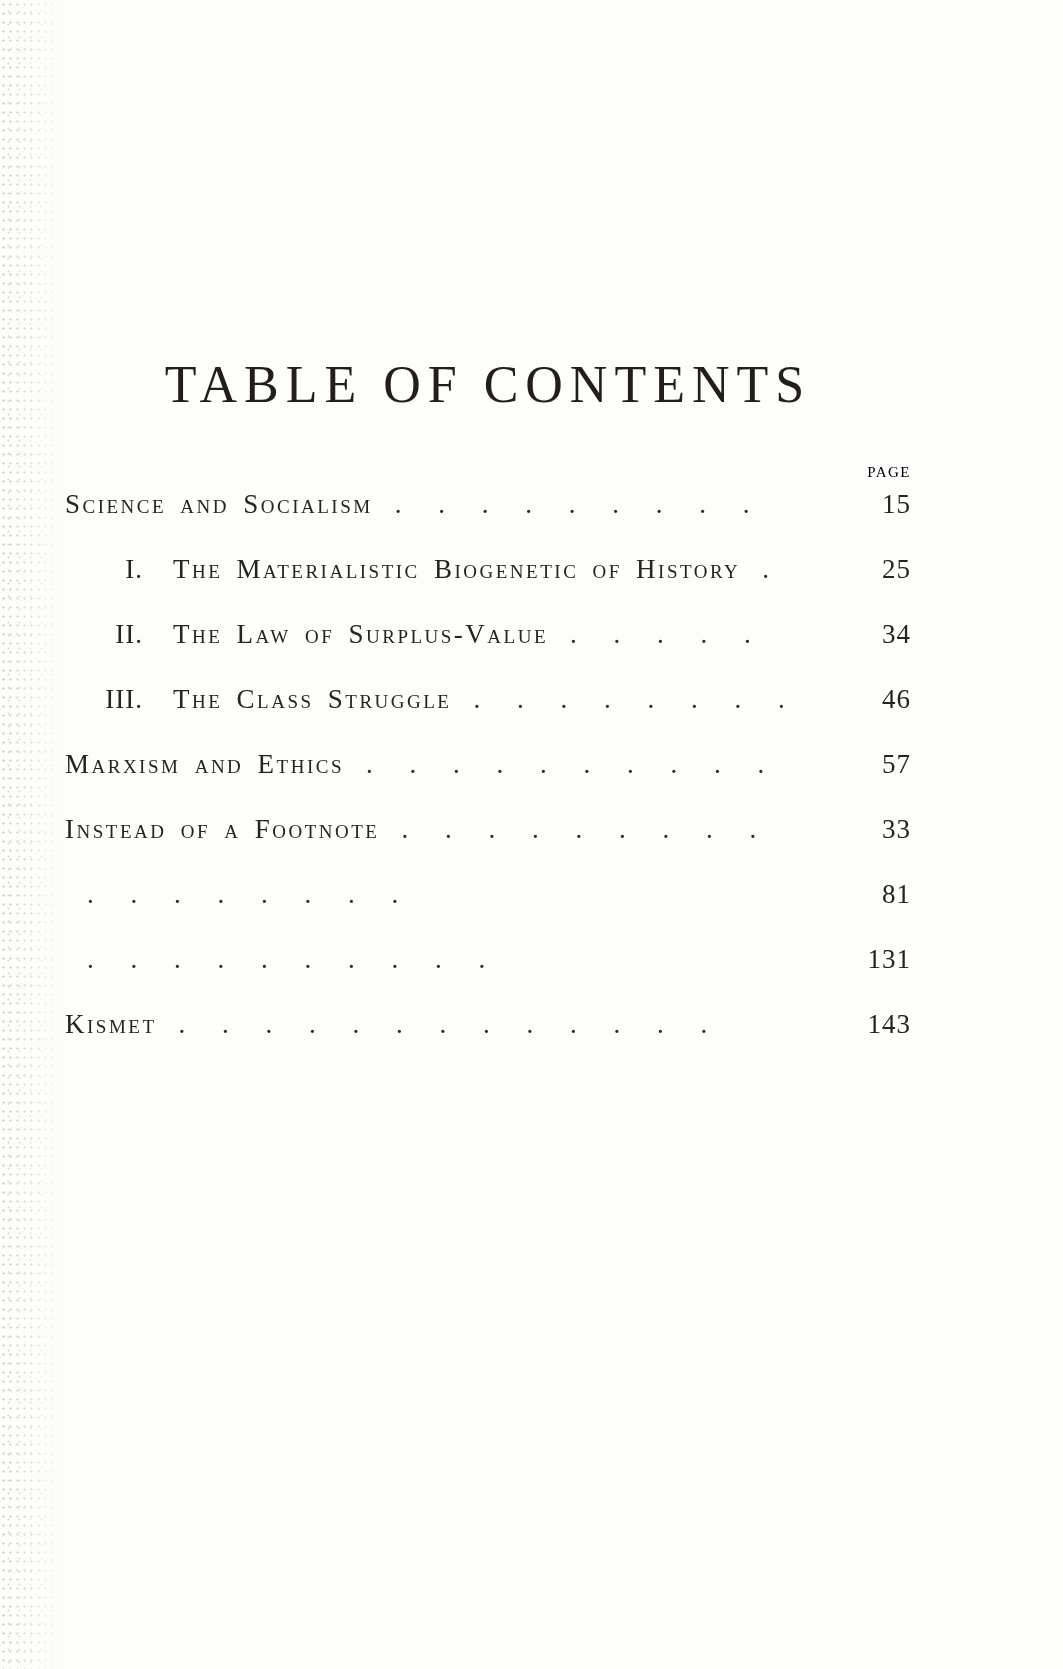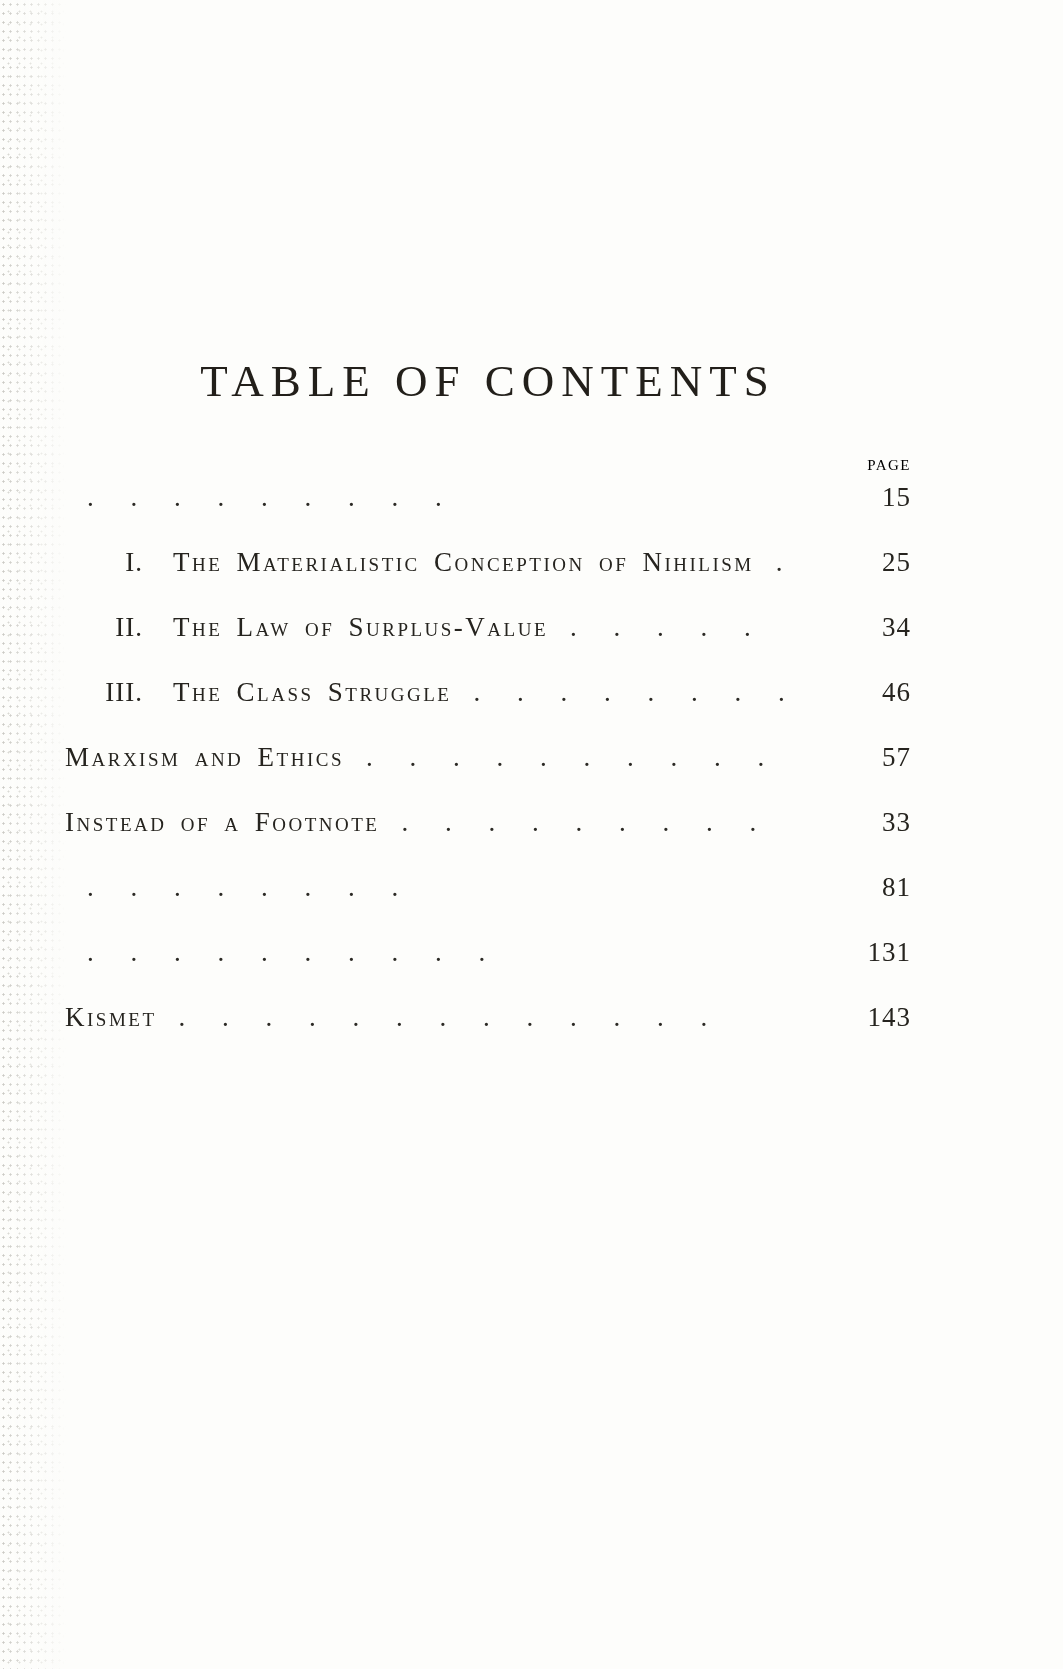--- a/index.html
+++ b/index.html
@@ -30,21 +30,21 @@
   }
   .page-inner {
     position: absolute;
     left: 65px;
     right: 152px;
     top: 0;
   }
   .toc-title {
     margin-top: 355px;
     text-align: center;
-    font-size: 45px;
+    font-size: 52px;
     letter-spacing: 7px;
     font-weight: 500;
     color: #221f1a;
     white-space: nowrap;
   }
   .col-header {
     text-align: right;
     font-variant: small-caps;
     font-size: 21px;
     letter-spacing: 1.5px;
@@ -97,27 +97,28 @@
 
 <div class="page-inner">
 
   <h1 class="toc-title">TABLE OF CONTENTS</h1>
 
   <div class="col-header">page</div>
 
   <div class="toc-rows">
 
     <div class="toc-row main">
+      <span class="label">Science and Socialism</span>
       <span class="dots">. . . . . . . . .</span>
       <span class="pagenum">15</span>
     </div>
 
     <div class="toc-row sub">
       <span class="numeral">I.</span>
-      <span class="label">The Materialistic Conception of Nihilism</span>
+      <span class="label">The Materialistic Biogenetic of History</span>
       <span class="dots">.</span>
       <span class="pagenum">25</span>
     </div>
 
     <div class="toc-row sub">
       <span class="numeral">II.</span>
       <span class="label">The Law of Surplus-Value</span>
       <span class="dots">. . . . .</span>
       <span class="pagenum">34</span>
     </div>

